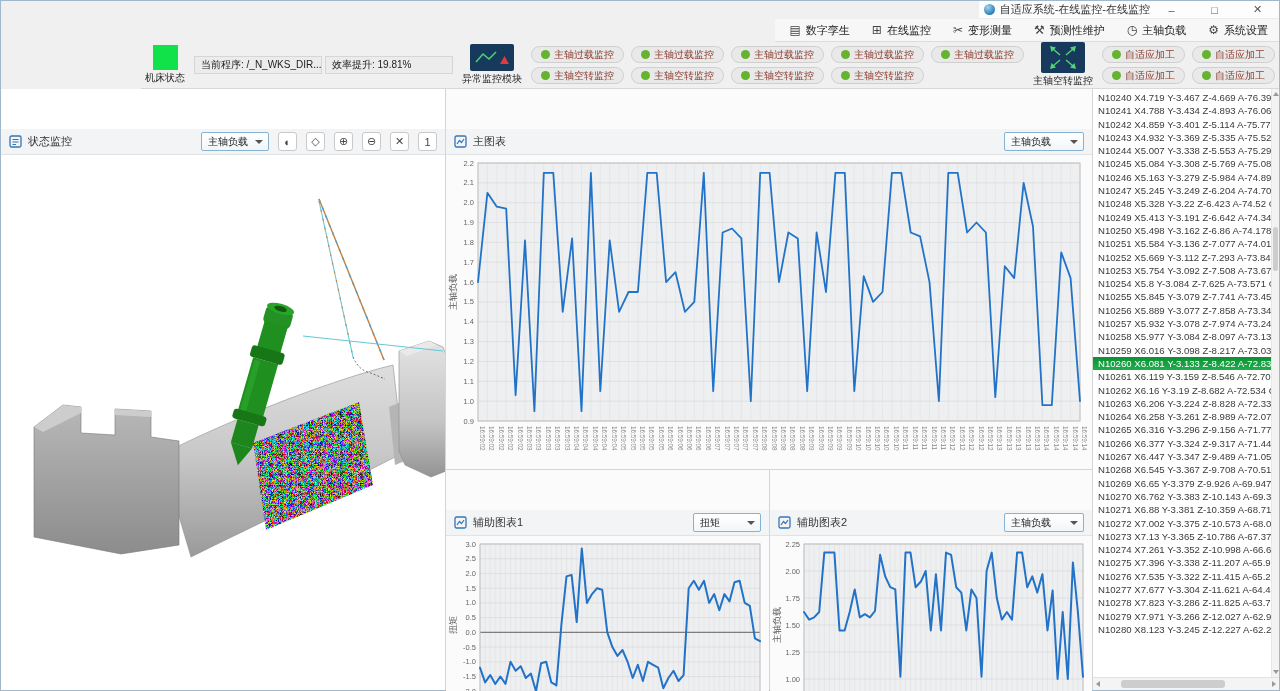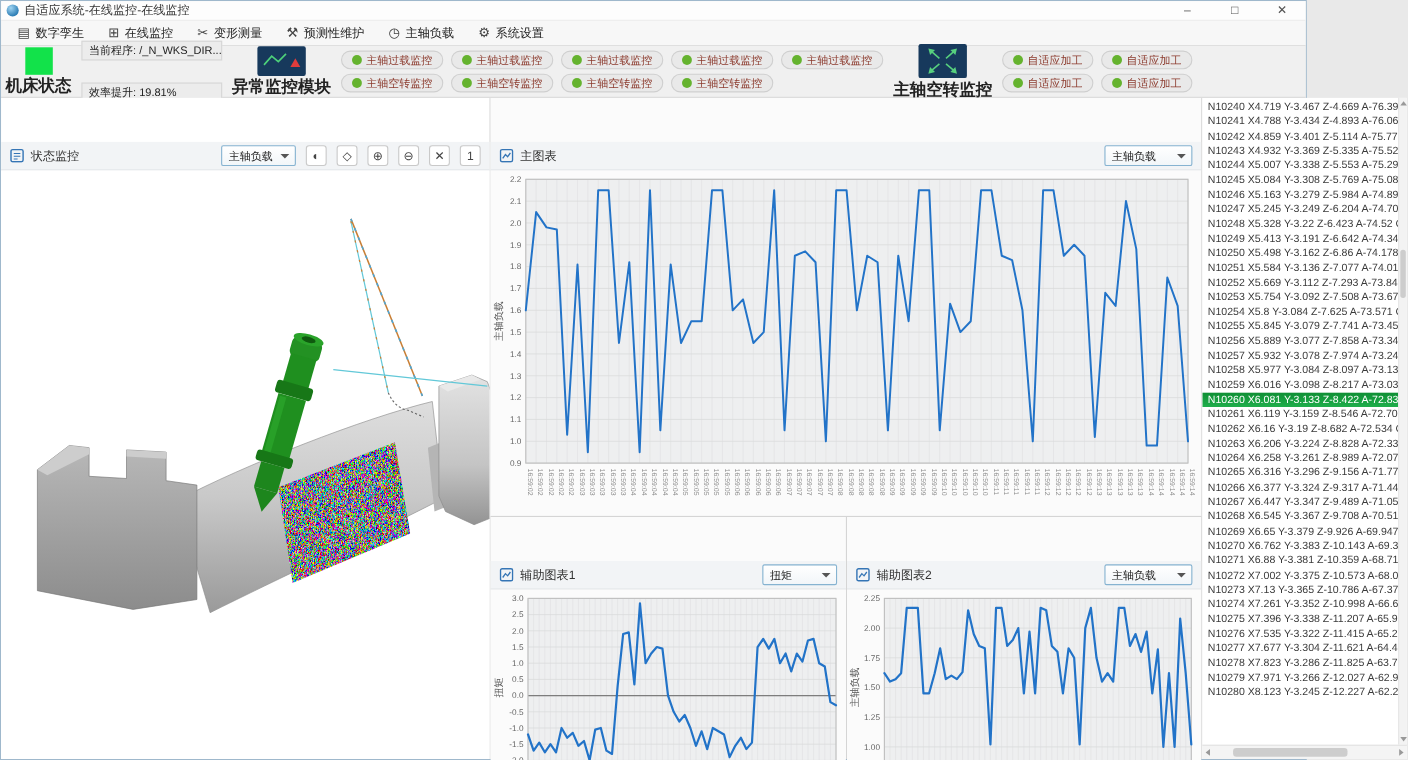--- a/index.html
+++ b/index.html
@@ -1,36 +1,36 @@
 <!DOCTYPE html>
 <html><head>
 <meta charset="utf-8">
 <style>
   * { margin:0; padding:0; box-sizing:border-box; }
   html,body { width:1280px; height:691px; overflow:hidden; }
   body { font-family:"Liberation Sans","DejaVu Sans",sans-serif; background:#e9e9e9; }
-  .app { width:1188px; height:691px; display:flex; flex-direction:column; background:#f0f0f0; border:1px solid #9fb8cc; }
+  .app { width:1280px; height:691px; display:flex; flex-direction:column; background:#f0f0f0; border:1px solid #9fb8cc;align-items:flex-end; }
 
   
   .titlebar { height:18px; background:#fdfdfd; display:flex; align-items:center; padding-left:5px; border-bottom:1px solid #ececec; flex:0 0 auto; }
   .app-icon { width:11px; height:11px; border-radius:50%; background:radial-gradient(circle at 35% 30%, #9fd4f2, #2f7fb6 70%); margin-right:5px; }
   .titlebar-text { font-size:11px; color:#333; }
   .win-controls { margin-left:auto; display:flex; height:100%; }
   .win-btn { width:43px; height:100%; display:flex; align-items:center; justify-content:center; font-size:11px; color:#555; }
 
   
   .menubar { height:23px; background:#f7f7f7; border-bottom:1px solid #dcdcdc; display:flex; align-items:center; padding-left:4px; flex:0 0 auto; }
   .menu-item { display:flex; align-items:center; gap:5px; padding:0 11px; font-size:11px; color:#222; height:100%; }
   .menu-glyph { font-size:12px; color:#444; }
 
   
   .toolbar { height:47px; background:#f0f0f0; border-bottom:1px solid #d8d8d8; display:flex; align-items:center; padding:1px 4px; gap:9px; flex:0 0 auto; }
-  .tb-block { display:flex; flex-direction:column; align-items:center; justify-content:flex-end; font-size:15px; color:#222;font-weight:bold; }
+  .tb-block { display:flex; flex-direction:column; align-items:center; justify-content:flex-end; font-size:10px; color:#222; }
   .machine-square { width:25px; height:25px; margin-bottom:1px; }
-  .prog-box { display:flex; flex-direction:column; gap:20px; }
+  .prog-box { display:flex; flex-direction:row; gap:3px; }
   .prog-line { background:#ececec; border:1px solid #d6d6d6; font-size:10px; color:#222; padding:1px 6px; width:128px; white-space:nowrap; overflow:hidden; }
   .module-icon { width:44px; height:27px; background:#17395c; border-radius:2px; display:flex; align-items:center; justify-content:center; margin-bottom:1px; }
   .pill-rows { display:flex; flex-direction:column; gap:4px; }
   .pill-row { display:flex; gap:7px; }
   .pill-grid2 { display:grid; grid-template-columns:auto auto; gap:4px 7px; }
   .pill { display:flex; align-items:center; gap:4px; background:#e9e9e9; border:1px solid #cfcfcf; border-radius:9px; height:17px; padding:0 9px; font-size:10px; white-space:nowrap; }
   .dot { width:9px; height:9px; border-radius:50%; flex:0 0 auto; }
 
   
   .content { flex:1 1 auto; display:flex; min-height:0; }

